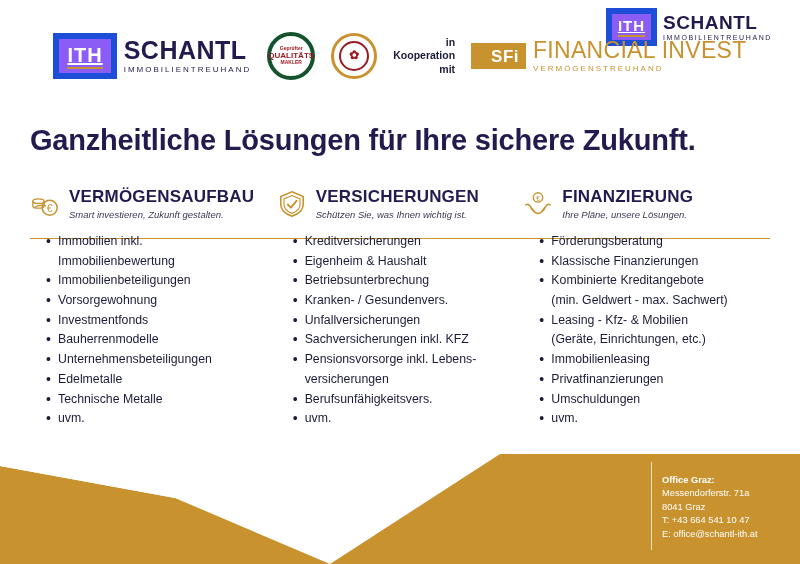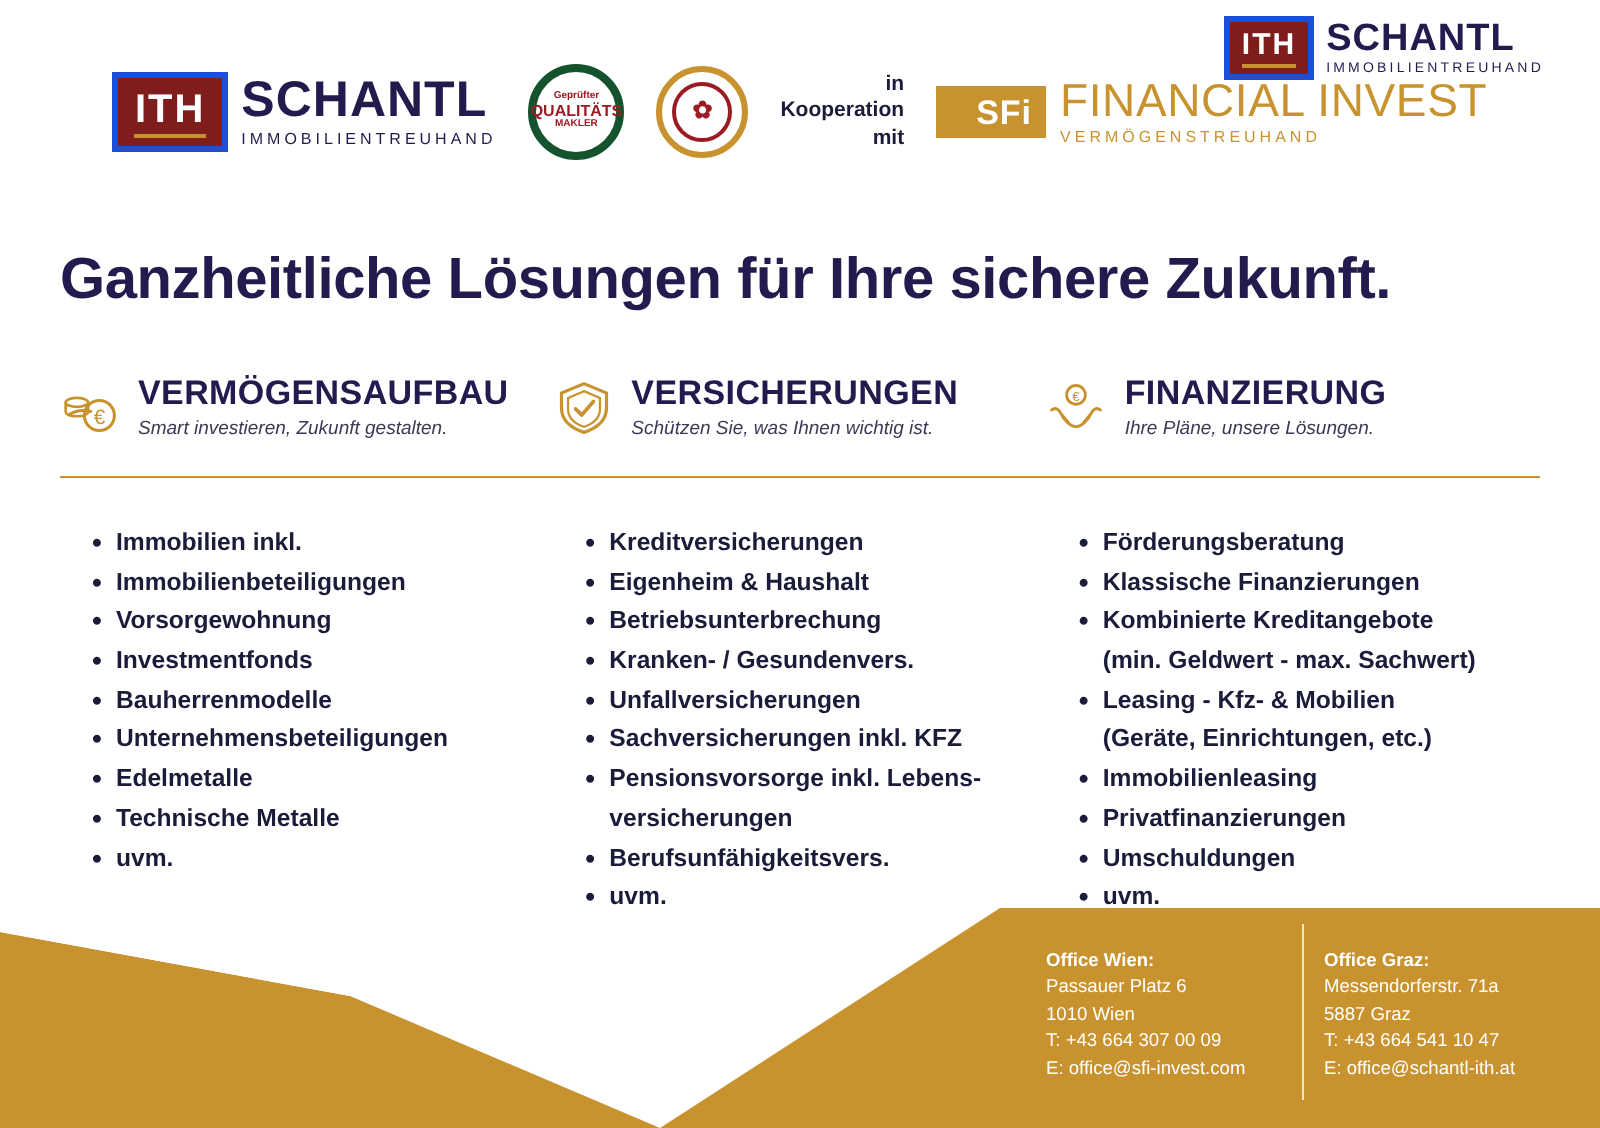--- a/index.html
+++ b/index.html
@@ -31,29 +31,30 @@
   }
   .corner-logo {
     position: absolute;
     right: 28px;
     top: 8px;
     display: flex;
     align-items: center;
     gap: 6px;
   }
   .ith-mark {
-    background: #7f1d1d;
+    background: #8b5cf6;
     color: #ffffff;
     font-weight: bold;
     letter-spacing: 1px;
     padding: 4px 6px 3px 6px;
     font-size: 15px;
     line-height: 1;
-    border: 3px solid #1d4ed8;
+    border: 6px solid #1d4ed8;
     position: relative;
+    text-decoration: underline;
   }
   .ith-mark .bar {
     display: block;
     height: 2px;
     background: #c8932f;
     margin-top: 2px;
   }
   .ith-text .name {
     font-size: 19px;
     font-weight: bold;
@@ -206,24 +207,23 @@
     position: absolute;
     left: 30px;
     top: 238px;
     width: 740px;
     height: 1px;
     background: #c8932f;
   }
   .lists {
     position: absolute;
     left: 30px;
-    top: 262px;
+    top: 232px;
     width: 740px;
     display: flex;
-    font-weight: bold;
   }
   .list-col { width: 247px; box-sizing: border-box; padding-right: 14px; }
   ul.items {
     margin: 0;
     padding: 0 0 0 16px;
     list-style: none;
   }
   ul.items li {
     font-size: 12.3px;
     color: #1b1b3a;
@@ -394,20 +394,21 @@
 
   </div>
 
   <div class="rule"></div>
 
   <div class="lists">
 
     <div class="list-col">
       <ul class="items">
         <li>Immobilien inkl.</li>
+        <li class="cont">Immobilienbewertung</li>
         <li>Immobilienbeteiligungen</li>
         <li>Vorsorgewohnung</li>
         <li>Investmentfonds</li>
         <li>Bauherrenmodelle</li>
         <li>Unternehmensbeteiligungen</li>
         <li>Edelmetalle</li>
         <li>Technische Metalle</li>
         <li>uvm.</li>
       </ul>
     </div>
@@ -449,30 +450,23 @@
       <polygon points="0,18 175,50 175,116 0,116" fill="#c8932f"></polygon>
       <polygon points="175,50 500,6 500,116 175,116" fill="#ffffff"></polygon>
       <polygon points="175,50 330,116 175,116" fill="#c8932f"></polygon>
       <polygon points="330,116 500,6 500,116" fill="#c8932f"></polygon>
       <polygon points="500,6 800,6 800,116 500,116" fill="#c8932f"></polygon>
       <polygon points="0,18 0,0 175,0 175,50" fill="#ffffff"></polygon>
     </svg>
   </div>
 
   <div class="footer-cols">
-    <div class="foot one">
-      <div class="t">Office Wien:</div>
-      <div>Passauer Platz 6</div>
-      <div>1010 Wien</div>
-      <div>T: +43 664 307 00 09</div>
-      <div>E: office@sfi-invest.com</div>
-    </div>
     <div class="foot two">
       <div class="t">Office Graz:</div>
       <div>Messendorferstr. 71a</div>
-      <div>5887 Graz</div>
+      <div>8041 Graz</div>
       <div>T: +43 664 541 10 47</div>
       <div>E: office@schantl-ith.at</div>
     </div>
   </div>
   <div class="divider-v"></div>
 
 </div>
 
 </body></html>

